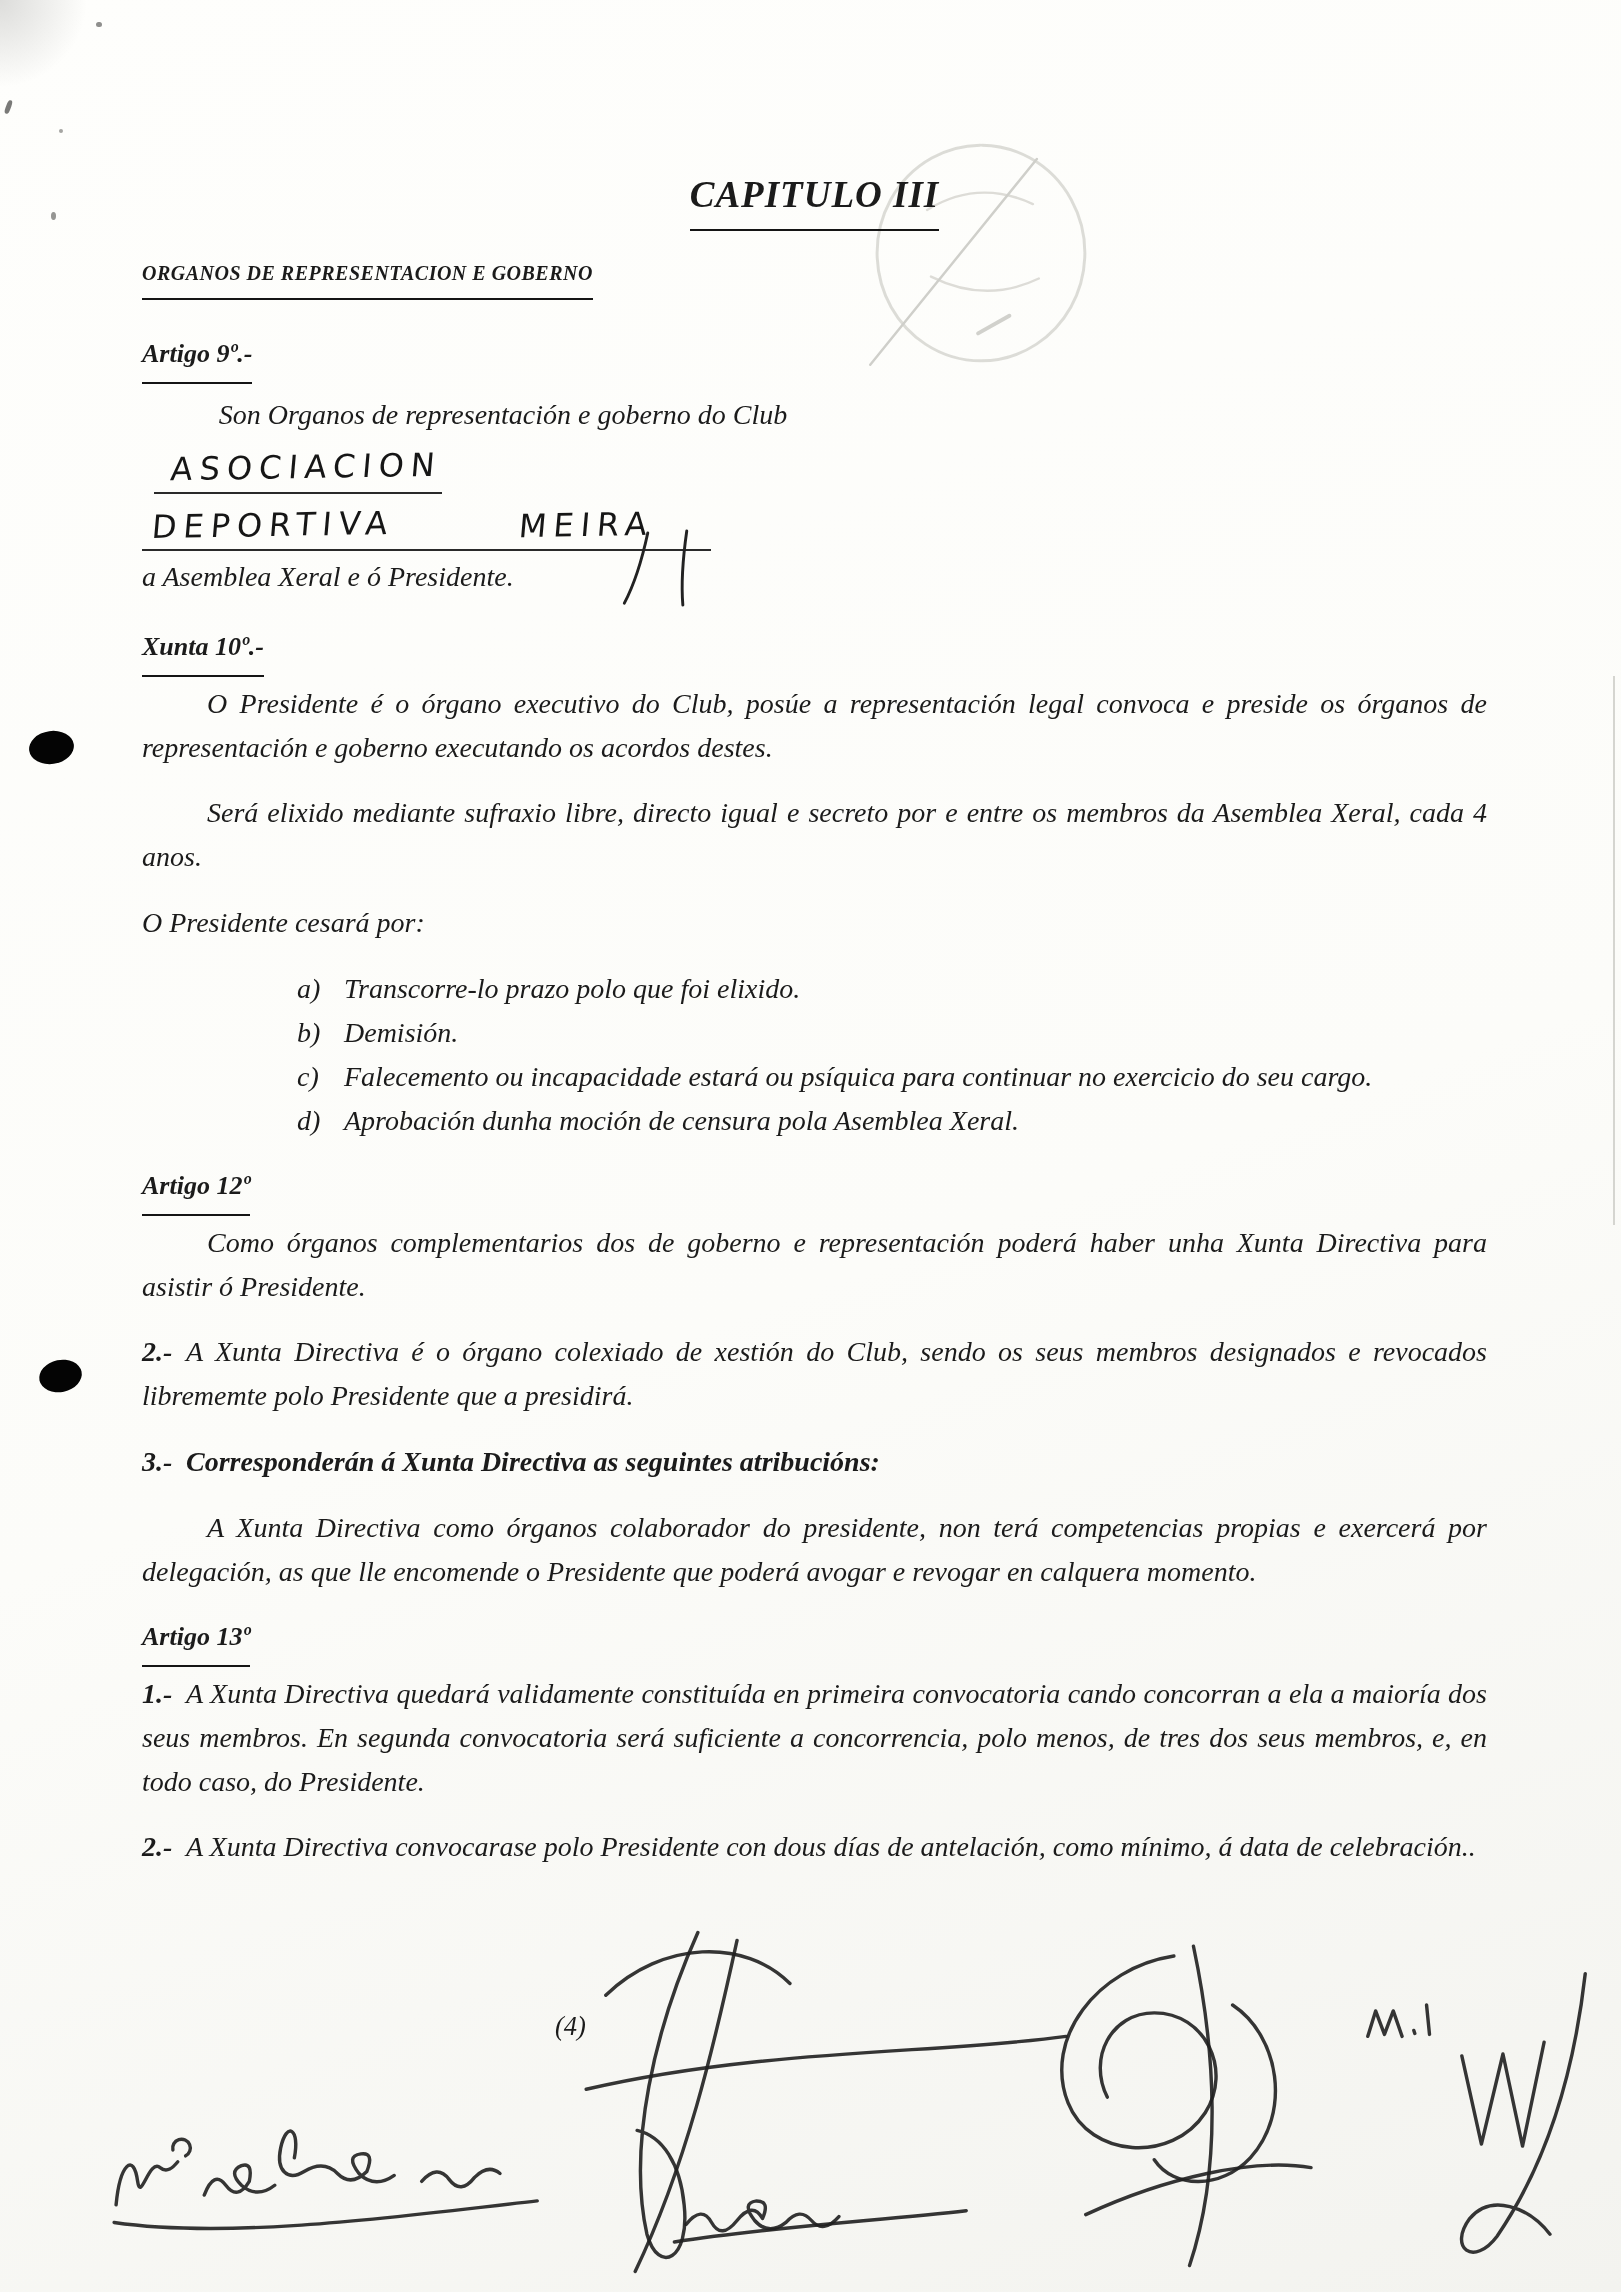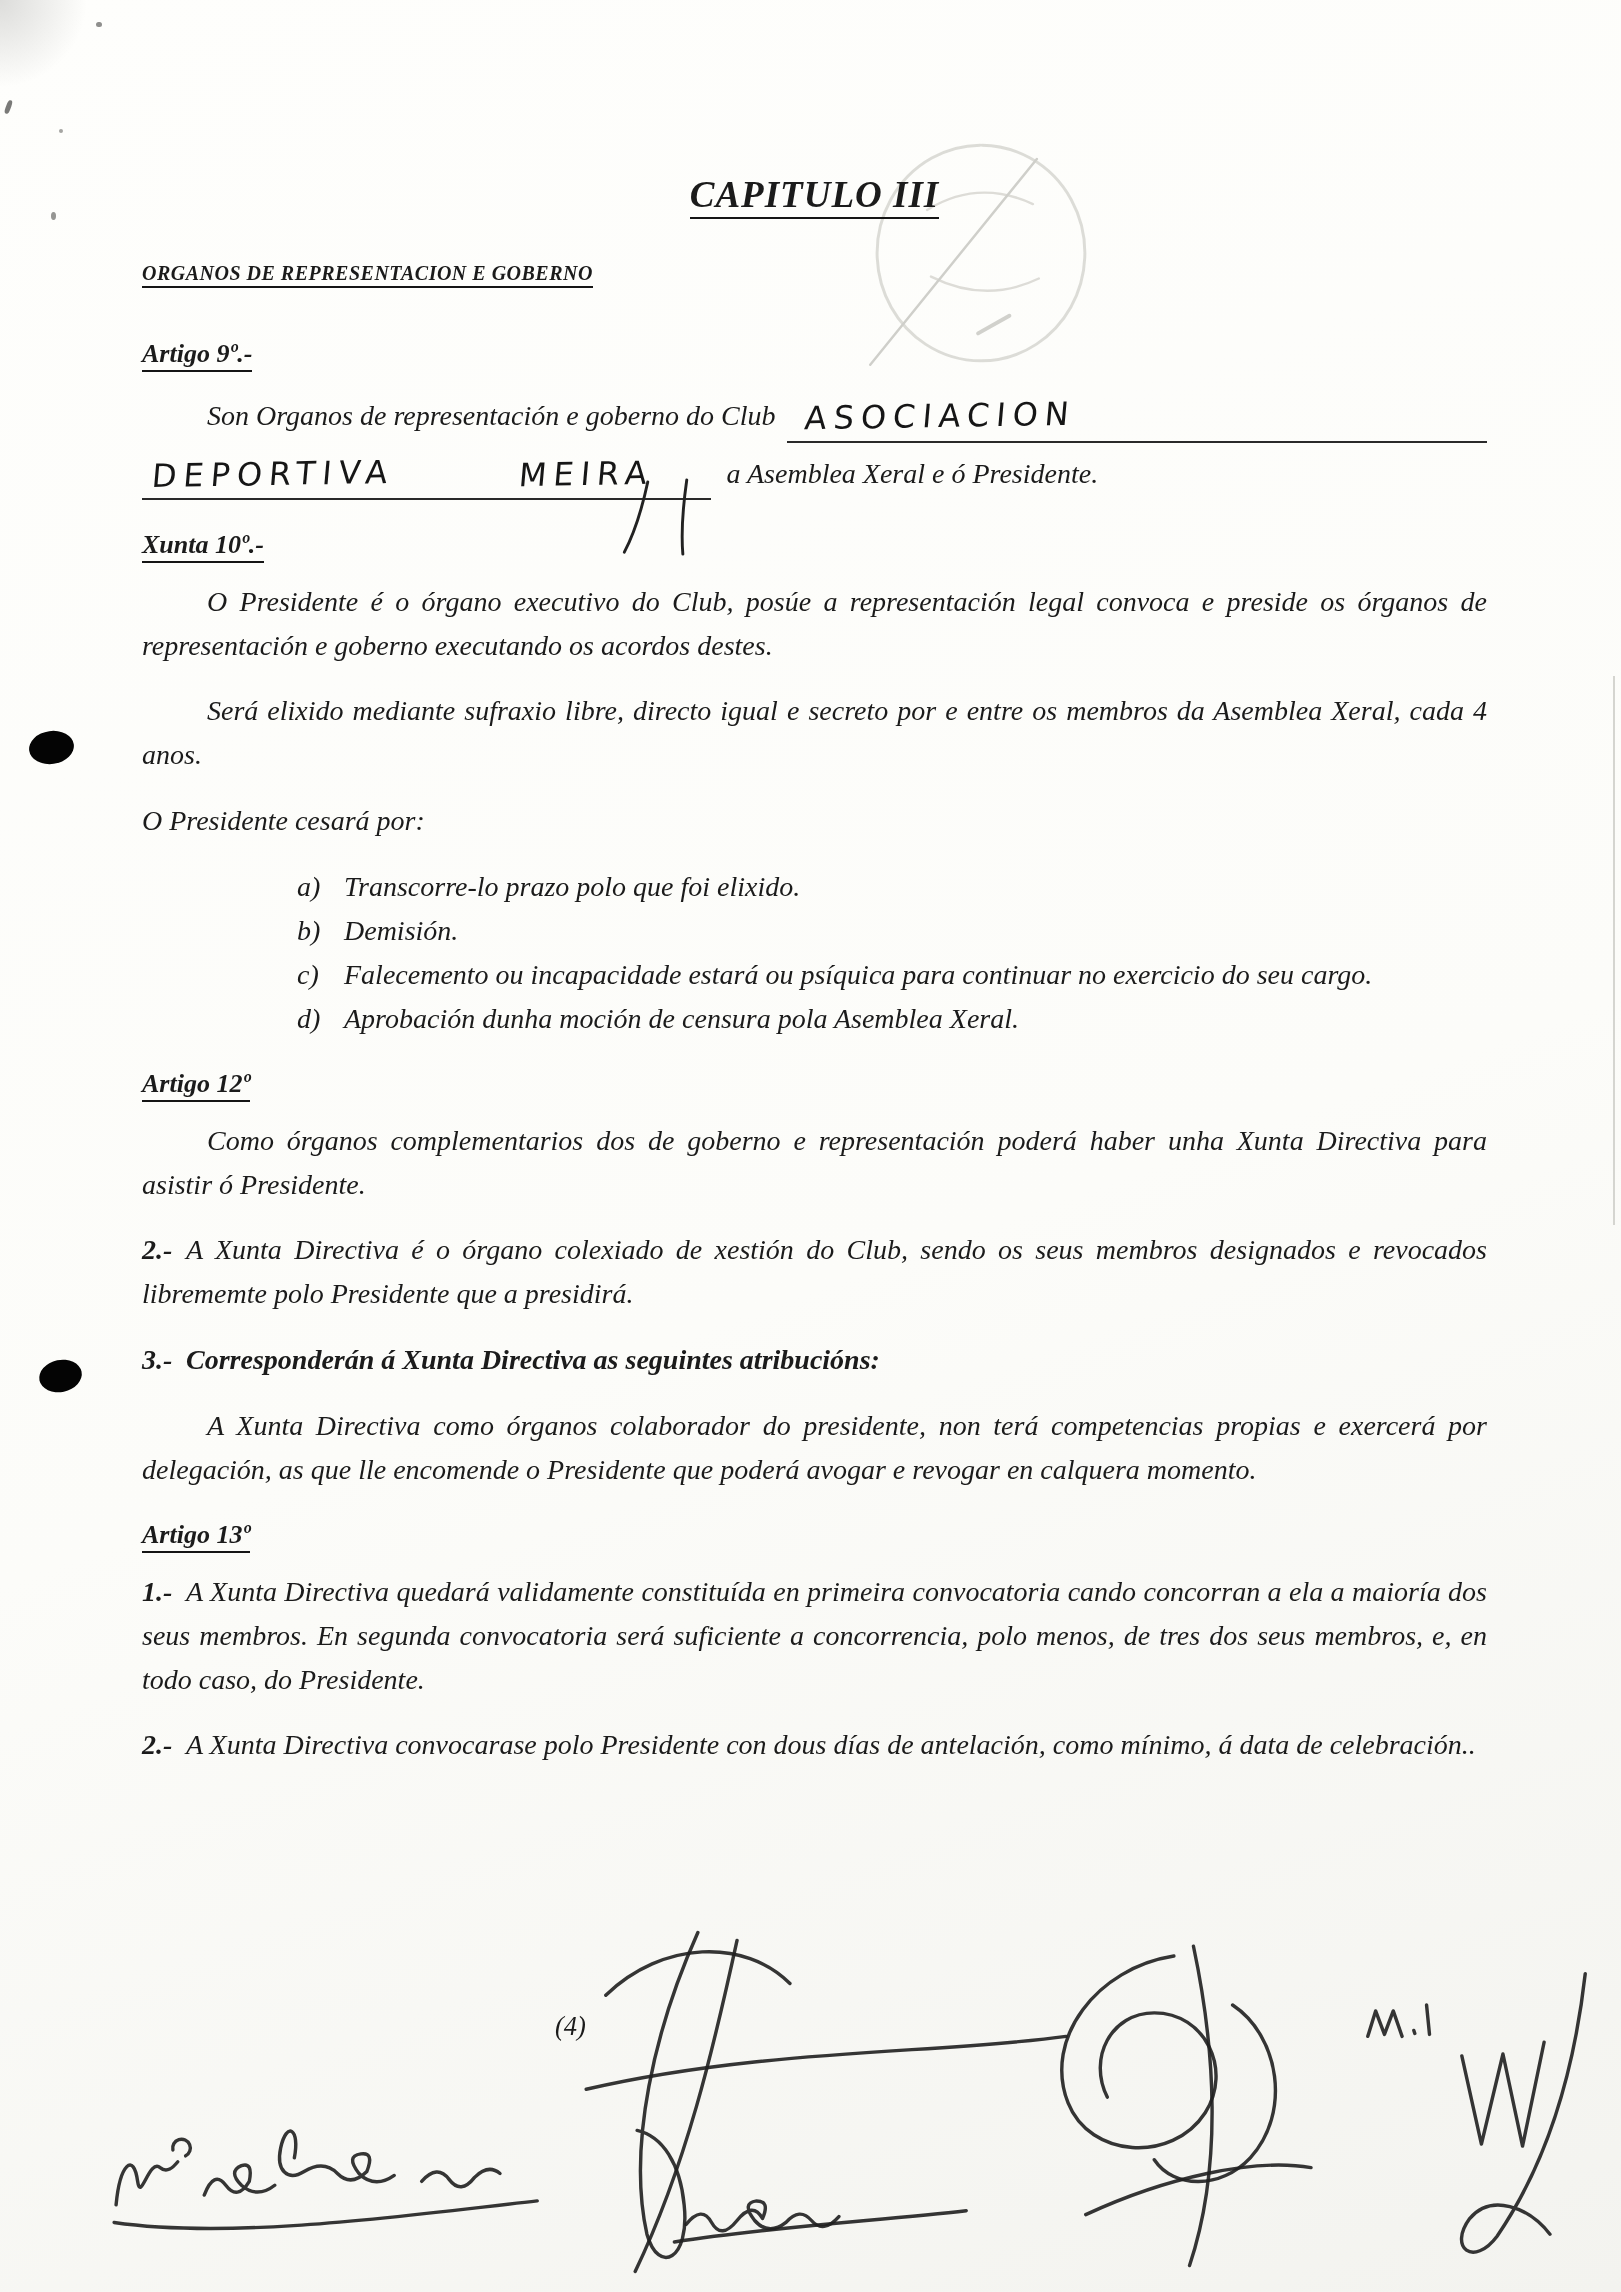--- a/index.html
+++ b/index.html
@@ -10,32 +10,32 @@
     color:#1b1b1b;
   }
   .page{
     position:absolute;inset:0;
     background:linear-gradient(160deg,#fefefc 0%,#fcfcf9 55%,#f3f3ef 100%);
   }
   .content{
     position:absolute;left:142px;top:172px;width:1345px;
     font-style:italic;font-size:28px;line-height:44px;
   }
-  .u{border-bottom:2.9px solid #151515;padding-bottom:2px;}
+  .u{border-bottom:2.9px solid #151515;padding-bottom:14px;}
   h1.title{font-size:37px;font-weight:bold;text-align:center;margin:0 0 37px 0;letter-spacing:1px;line-height:45px;}
   h2.section{font-size:20px;font-weight:bold;margin:0 0 41px 0;letter-spacing:0.5px;line-height:39px;}
   h3.art-head{font-size:26px;font-weight:bold;margin:23.5px 0 15.7px 0;line-height:39px;}
   h3.first{margin-top:0;}
   p.p{margin:0 0 21.6px 0;text-align:justify;}
   .ind{text-indent:65px;}
   .intro{margin-left:21.6px;}
   .num{margin-right:13.7px;font-weight:bold;}
   .bold{font-weight:bold;}
   
-  .line{display:flex;align-items:baseline;line-height:51px;}
+  .line{display:flex;align-items:baseline;line-height:51px;flex-direction:column;}
   .art9-l1{margin-bottom:3.9px;}
   .art9-l1 .lead{padding-left:65px;white-space:nowrap;}
   .art9-l2{margin-bottom:25.5px;}
   .blank{border-bottom:2px solid #2a2a2a;}
   .grow{flex:1;margin-left:11.8px;padding-left:17.6px;}
   .fixed{width:502px;display:flex;justify-content:space-between;padding:0 57px 0 9.8px;margin-right:15.7px;position:relative;}
   .hand{
     font-family:"DejaVu Sans",sans-serif;font-style:normal;
     font-size:32px;letter-spacing:6.9px;color:#161616;
     display:inline-block;transform:skewX(-6deg) rotate(-1deg);

